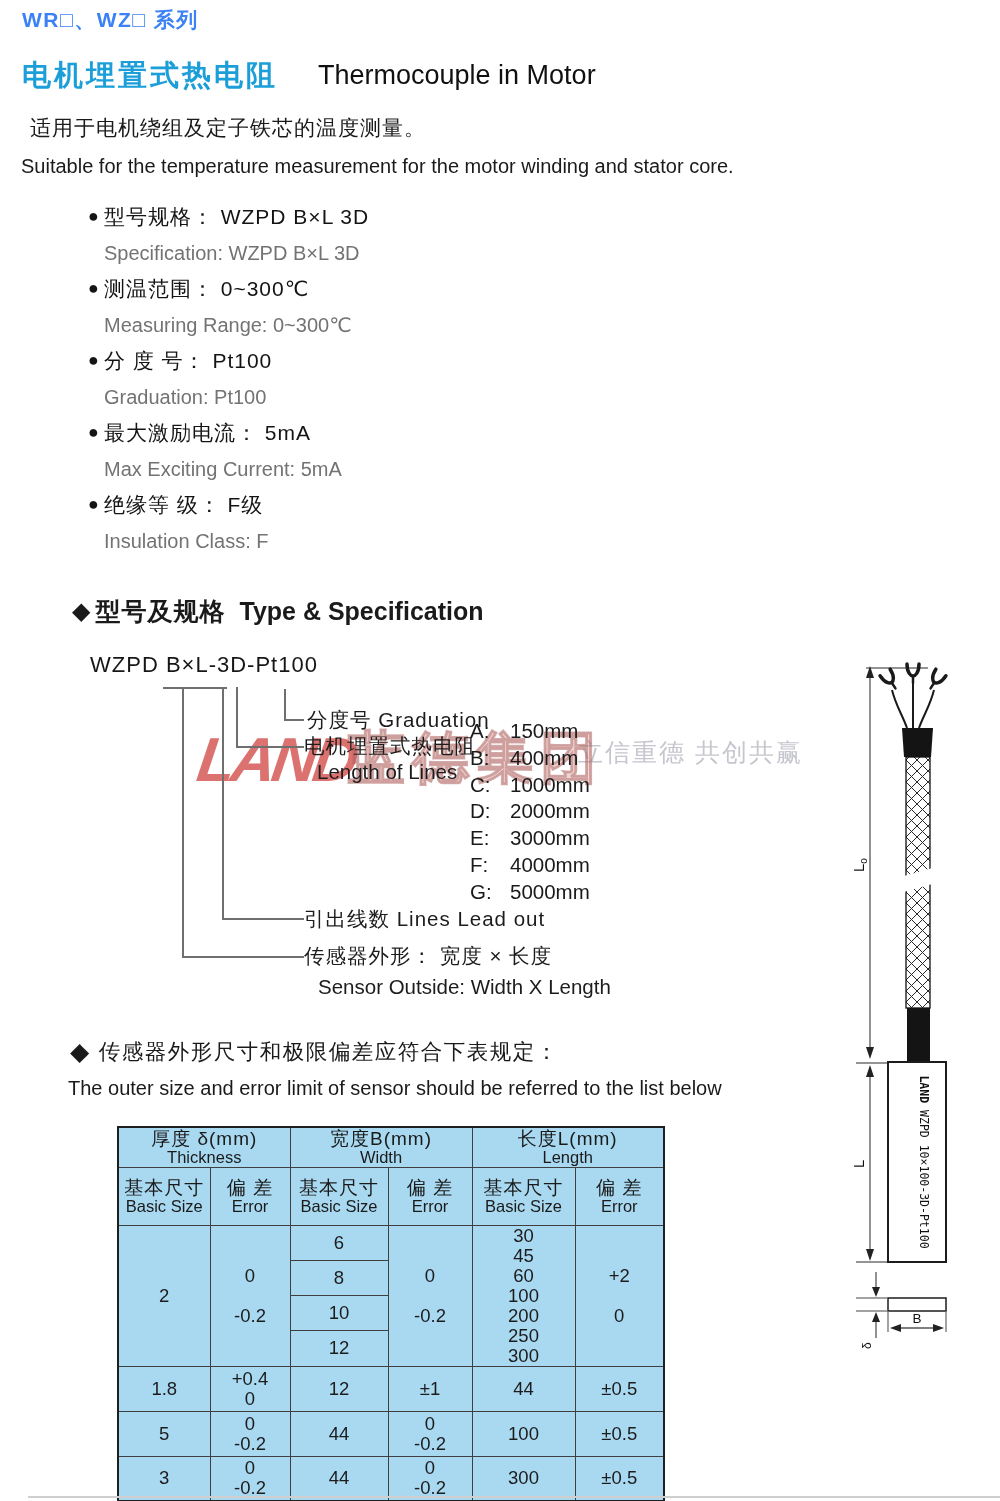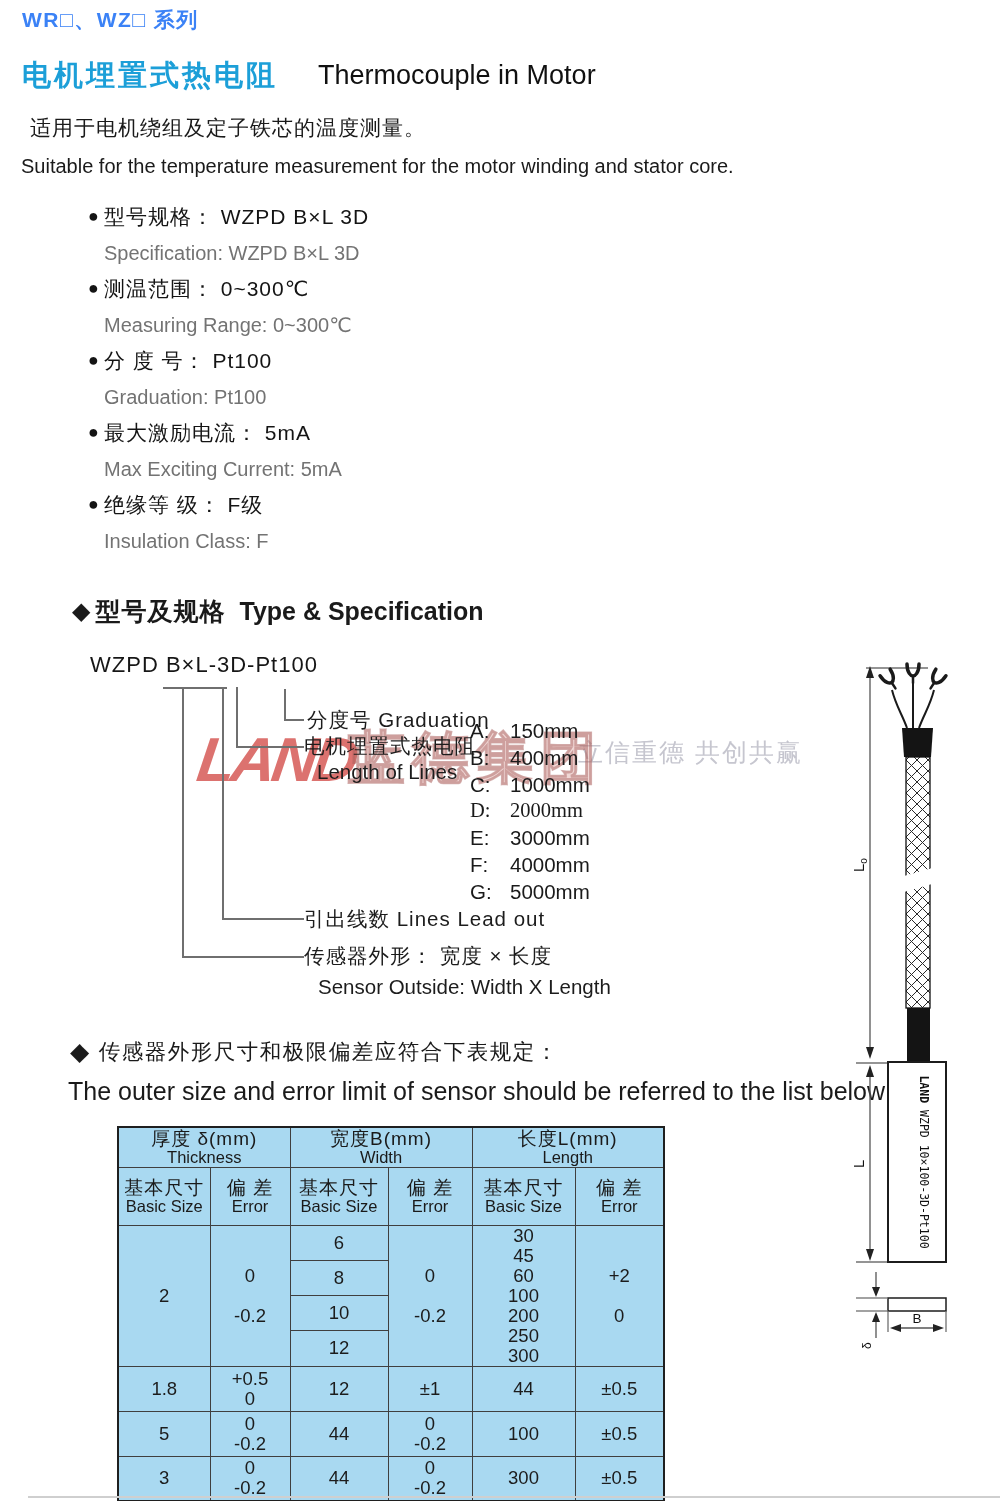--- a/index.html
+++ b/index.html
@@ -40,21 +40,21 @@
   
   .wm-logo{left:198px;top:724px;font-size:62px;font-weight:900;font-style:italic;
     letter-spacing:-4px;color:#d4504c;opacity:.8;transform:skewX(-8deg);}
   .wm-company{left:348px;top:720px;font-size:57px;font-weight:700;letter-spacing:7px;
     color:rgba(206,122,116,0.30);-webkit-text-stroke:1.2px rgba(165,92,88,0.45);}
   .wm-slogan{left:578px;top:736px;font-size:25px;font-weight:500;letter-spacing:2px;color:#c6c6cf;}
 
   
   .size-heading-cn{left:70px;top:1036px;font-size:21.5px;letter-spacing:1.5px;}
   .size-heading-cn .diamond{font-size:25px;margin-right:8px;position:relative;top:1px;}
-  .size-heading-en{left:68px;top:1077px;font-size:25px;}
+  .size-heading-en{left:68px;top:1077px;font-size:20px;}
 
   
   #size-table{position:absolute;left:117px;top:1126px;border-collapse:collapse;
     border:2px solid #1f1f1f;table-layout:fixed;}
   #size-table th,#size-table td{border:1px solid #3f3f3f;padding:0;text-align:center;vertical-align:middle;}
   #size-table th{font-weight:normal;}
   #size-table .hcn{font-size:19px;font-weight:500;letter-spacing:1px;line-height:21px;}
   #size-table .hen{font-size:16.5px;line-height:17px;}
   tr.h1{height:40px;padding-left:40px;} tr.h2{height:58px;margin-top:7px;} tr.sub{height:31px;} tr.big{height:45px;}
   #size-table td{font-size:18.5px;line-height:20px;white-space:pre-line;color:#1c1c1c;}
@@ -112,21 +112,21 @@
   <div class="abs conn" style="left:284px;top:689px;width:2px;height:32px;"></div>
   <div class="abs conn" style="left:284px;top:719px;width:20px;height:2px;"></div>
 
   <div class="abs diag-label" style="left:307px;top:706px;">分度号 Graduation</div>
   <div class="abs diag-label" style="left:304px;top:732px;">电机埋置式热电阻</div>
   <div class="abs diag-label" style="left:317px;top:760px;letter-spacing:0;">Length of Lines</div>
   <div id="codes">
       <div class="code-row" style="top: 719px;"><span class="code">A:</span><span>150mm</span></div>
       <div class="code-row" style="top: 745.8px;"><span class="code">B:</span><span>400mm</span></div>
       <div class="code-row" style="top: 772.6px;"><span class="code">C:</span><span>1000mm</span></div>
-      <div class="code-row" style="top: 799.4px; font-family: Liberation Serif, serif;"><span class="code">D:</span><span>2000mm</span></div>
+      <div class="code-row" style="top: 799.4px;"><span class="code">D:</span><span>2000mm</span></div>
       <div class="code-row" style="top: 826.2px;"><span class="code">E:</span><span>3000mm</span></div>
       <div class="code-row" style="top: 853px;"><span class="code">F:</span><span>4000mm</span></div>
       <div class="code-row" style="top: 879.8px;"><span class="code">G:</span><span>5000mm</span></div>
     </div>
   <div class="abs diag-label" style="left:304px;top:905px;">引出线数 Lines Lead out</div>
   <div class="abs diag-label" style="left:304px;top:942px;">传感器外形：  宽度 × 长度</div>
   <div class="abs diag-label" style="left:318px;top:975px;letter-spacing:0;">Sensor Outside: Width X Length</div>
 
   <div class="abs size-heading-cn">
     <span class="diamond">◆</span><span>传感器外形尺寸和极限偏差应符合下表规定：</span>
@@ -209,21 +209,21 @@
           <td>8</td>
         </tr>
         <tr class="sub">
           <td>10</td>
         </tr>
         <tr class="sub">
           <td>12</td>
         </tr>
         <tr class="big">
           <td>1.8</td>
-          <td>+0.5
+          <td>+0.4
 0</td>
           <td>12</td>
           <td>±1</td>
           <td>44</td>
           <td>±0.5</td>
         </tr>
         <tr class="big">
           <td>5</td>
           <td>0
 -0.2</td>

